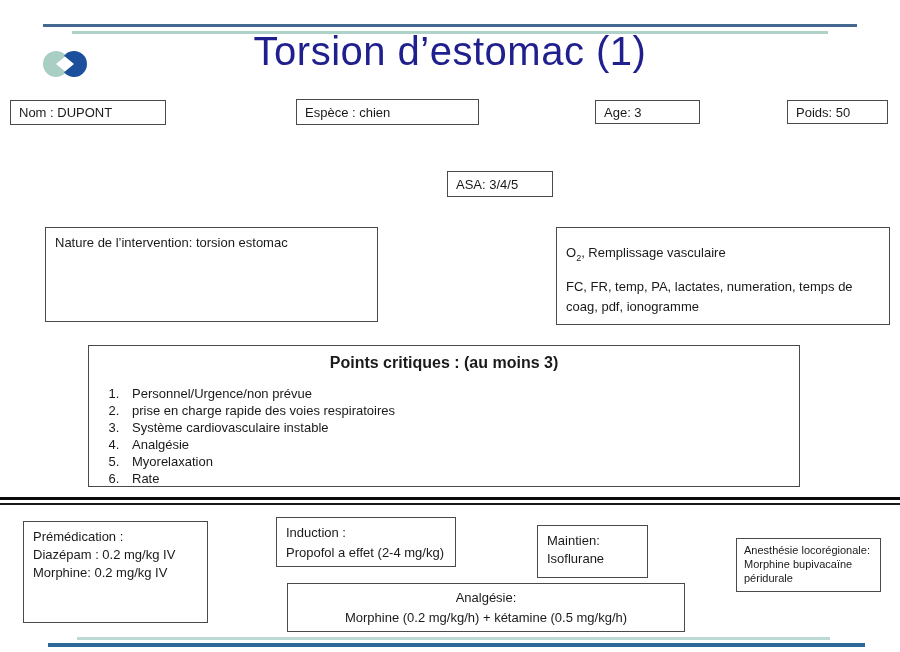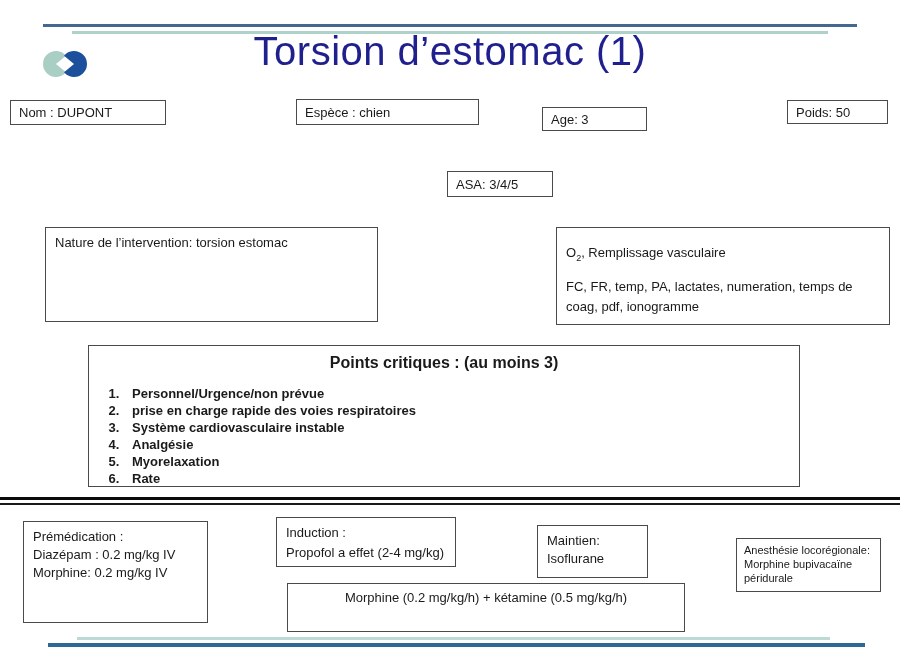--- a/index.html
+++ b/index.html
@@ -27,34 +27,34 @@
   }
 
   .box {
     position:absolute; box-sizing:border-box; background:#ffffff;
     border:1.5px solid #4a4a4a; font-size:13px; color:#1a1a1a;
   }
   .field { display:flex; align-items:center; padding:0 8px; white-space:nowrap; }
 
   .f-nom    { left:10px;  top:100px; width:156px; height:25px; }
   .f-espece { left:288px; top:99px;  width:183px; height:26px;margin-left:8px; }
-  .f-age    { left:542px; top:100px; width:105px; height:24px;margin-top:7px; }
+  .f-age    { left:595px; top:100px; width:105px; height:24px; }
   .f-poids  { left:787px; top:100px; width:101px; height:24px; }
   .f-asa    { left:447px; top:171px; width:106px; height:26px; }
 
   .b-nature { left:45px;  top:227px; width:333px; height:95px; padding:7px 9px; }
   .b-bilan  { left:556px; top:227px; width:334px; height:98px; padding:6px 9px; }
   .b-bilan p { margin:0; line-height:20px; }
   .b-bilan .gap { margin-top:9px; }
   .b-bilan sub { font-size:9px; }
 
   .b-points { left:88px; top:345px; width:712px; height:142px; padding:8px 10px; }
   .b-points .pc-title { text-align:center; font-weight:bold; margin:0; font-size:16px; }
   .b-points ol { margin:13px 0 0 0; padding-left:24px; }
-  .b-points li { font-size:13px; line-height:17px; padding-left:9px;font-weight:bold; }
+  .b-points li { font-size:13px; line-height:17px; padding-left:9px; }
 
   .b-premed { left:23px;  top:521px; width:185px; height:102px; padding:6px 9px; line-height:18px; }
   .b-induc  { left:276px; top:517px; width:180px; height:50px;  padding:5px 9px; line-height:20px; }
   .b-maint  { left:537px; top:525px; width:111px; height:53px;  padding:6px 9px; line-height:18px; }
   .b-loco   { left:736px; top:538px; width:145px; height:54px;  padding:4px 7px; font-size:11px; line-height:14px; border-width:1px; }
   .b-analg  { left:287px; top:583px; width:398px; height:49px;  padding:4px 8px; line-height:20px; text-align:center; }
 
   .box div { margin:0; }
 </style>
 </head>
@@ -128,19 +128,20 @@
     <div>Isoflurane</div>
   </div>
 
   <div class="box b-loco">
     <div>Anesthésie locorégionale:</div>
     <div>Morphine bupivacaïne</div>
     <div>péridurale</div>
   </div>
 
   <div class="box b-analg">
+    <div>Analgésie:</div>
     <div>Morphine (0.2 mg/kg/h) + kétamine (0.5 mg/kg/h)</div>
   </div>
 
   <div class="rule rule-bot-teal"></div>
   <div class="rule rule-bot-blue"></div>
 
 </div>
 
 </body></html>

